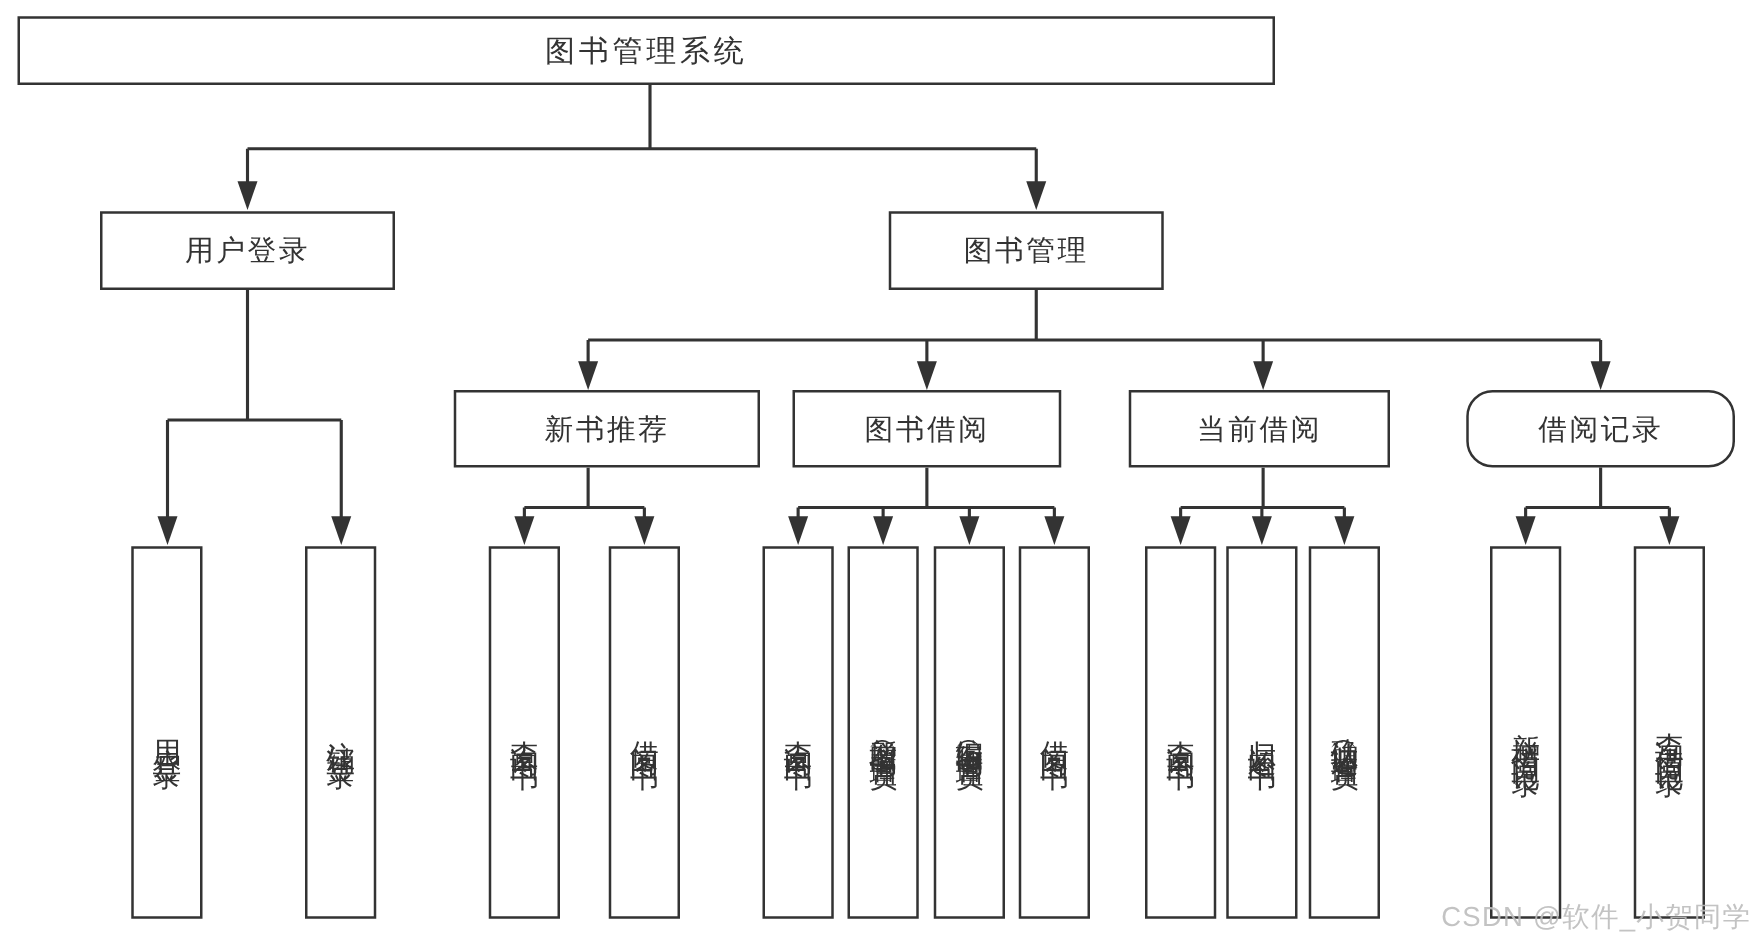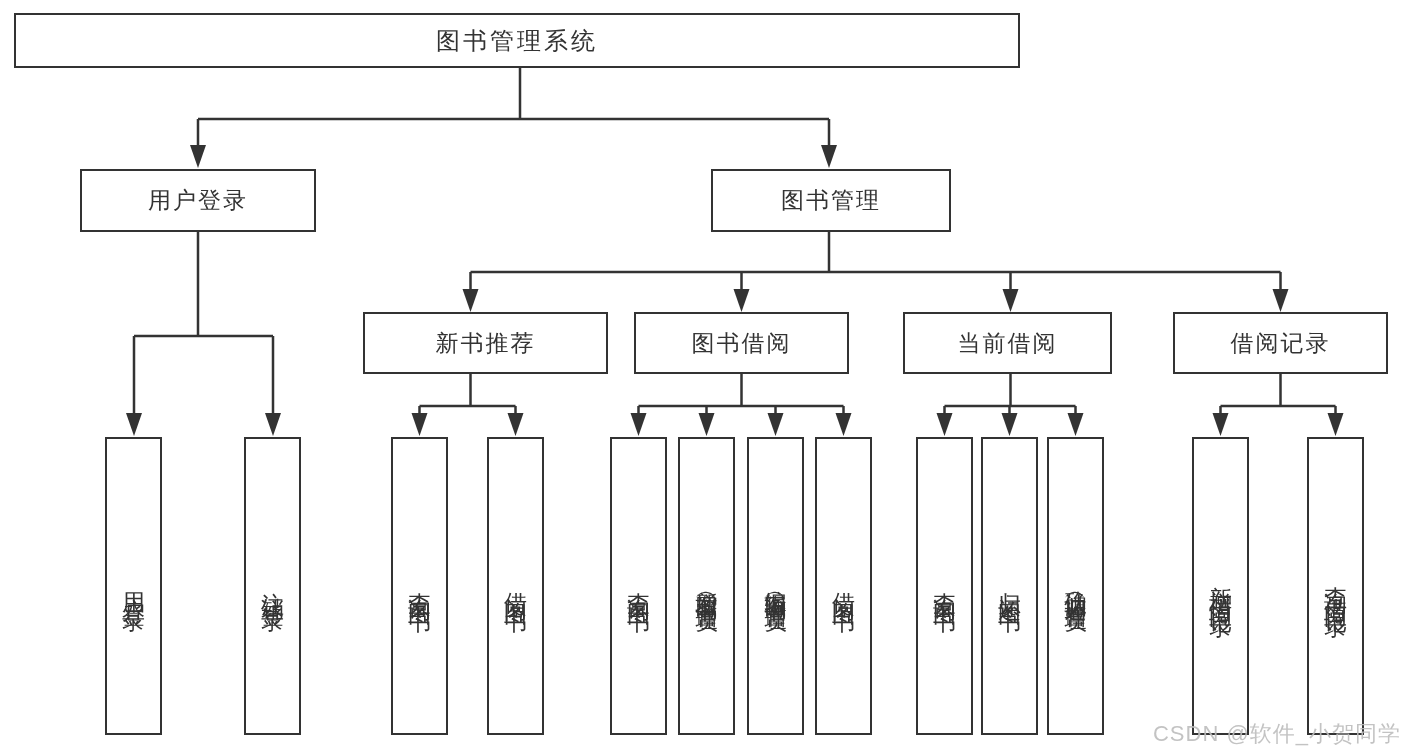--- a/index.html
+++ b/index.html
@@ -97,26 +97,26 @@
     <polygon points="1067.5,413 1083.5,413 1075.5,436"></polygon>
 
     <path d="M1280.5 374 V406 M1220.5 406 H1335.5 M1220.5 406 V416 M1335.5 406 V416"></path>
     <polygon points="1212.5,413 1228.5,413 1220.5,436"></polygon>
     <polygon points="1327.5,413 1343.5,413 1335.5,436"></polygon>
   </svg>
 
   <div class="node root" style="left:14px; top:13px; width:1006px; height:55px;">图书管理系统</div>
 
   <div class="node" style="left:80px; top:169px; width:236px; height:63px;">用户登录</div>
-  <div class="node" style="left:711px; top:169px; width:240px; height:63px;">图书管理</div>
+  <div class="node" style="left:711px; top:169px; width:220px; height:63px;">图书管理</div>
 
   <div class="node" style="left:363px; top:312px; width:245px; height:62px;">新书推荐</div>
   <div class="node" style="left:634px; top:312px; width:215px; height:62px;">图书借阅</div>
   <div class="node" style="left:903px; top:312px; width:209px; height:62px;">当前借阅</div>
-  <div class="node" style="left:1173px; top:312px; width:215px; height:62px;">借阅记录</div>
+  <div class="node" style="left:1173px; top:312px; width:215px; height:62px;border-radius:21px;">借阅记录</div>
 
   <div class="leaf" style="left:105px;">
     <span>用户登录</span>
   </div>
   <div class="leaf" style="left:244px;">
     <span>注销登录</span>
   </div>
 
   <div class="leaf" style="left:391px;">
     <span>查询图书</span>

